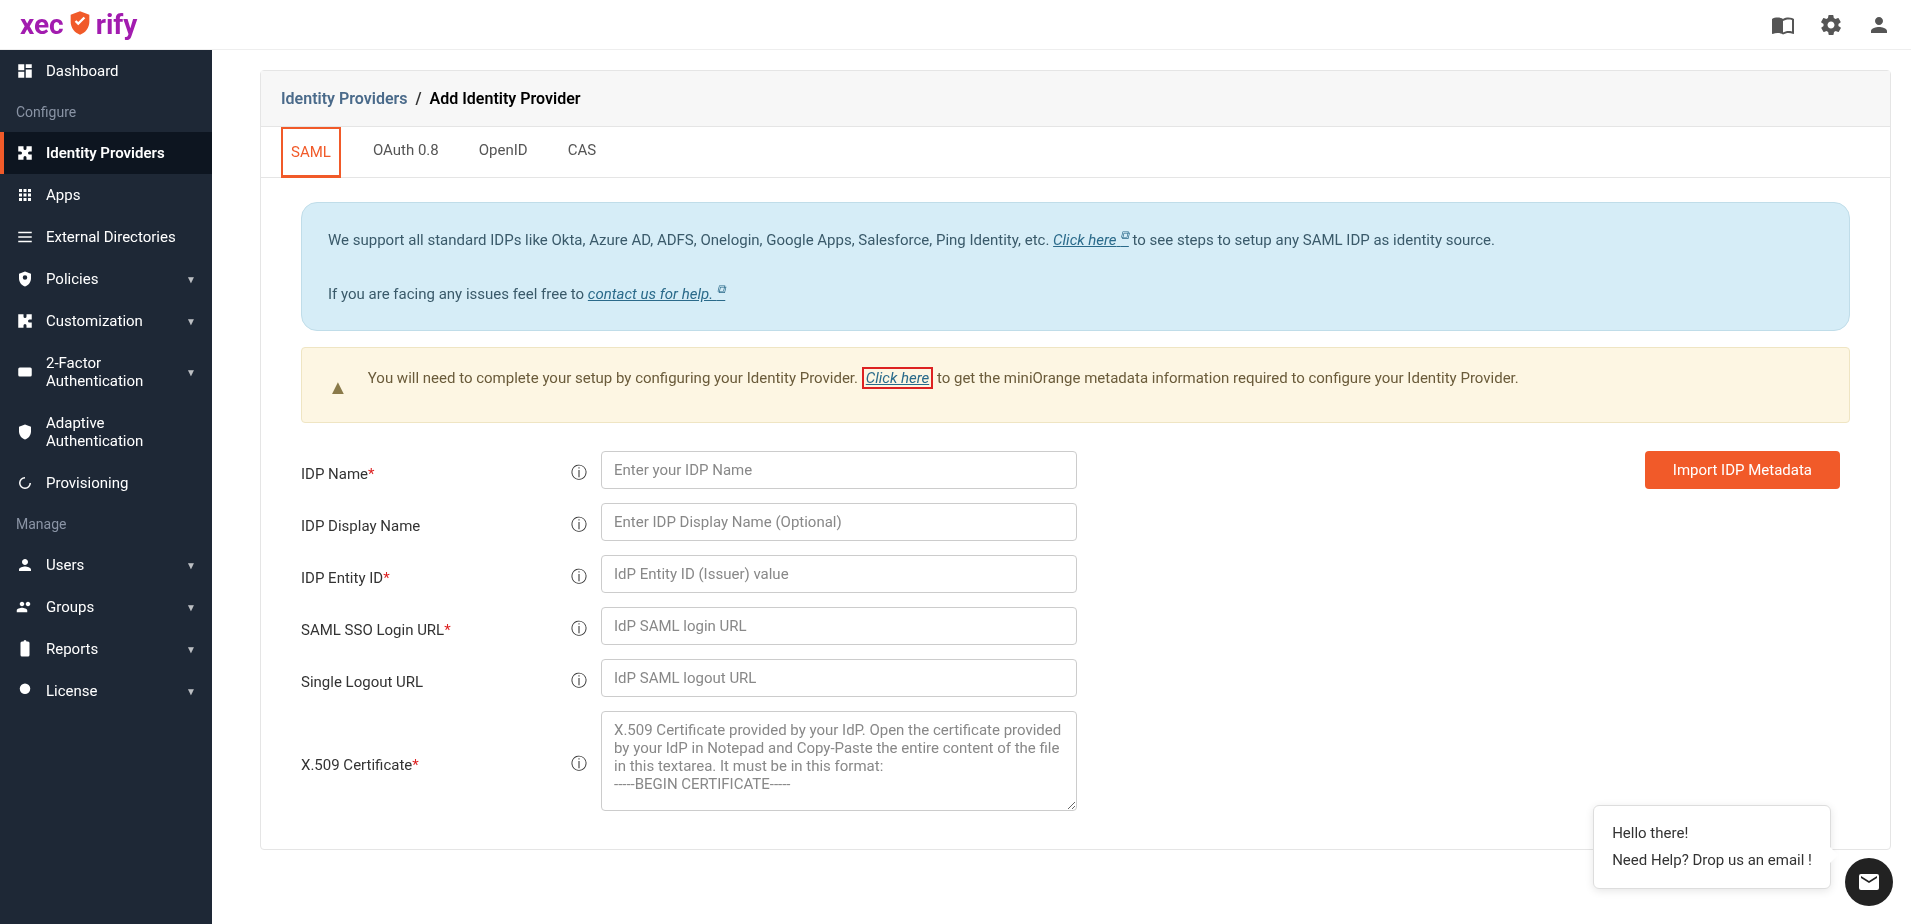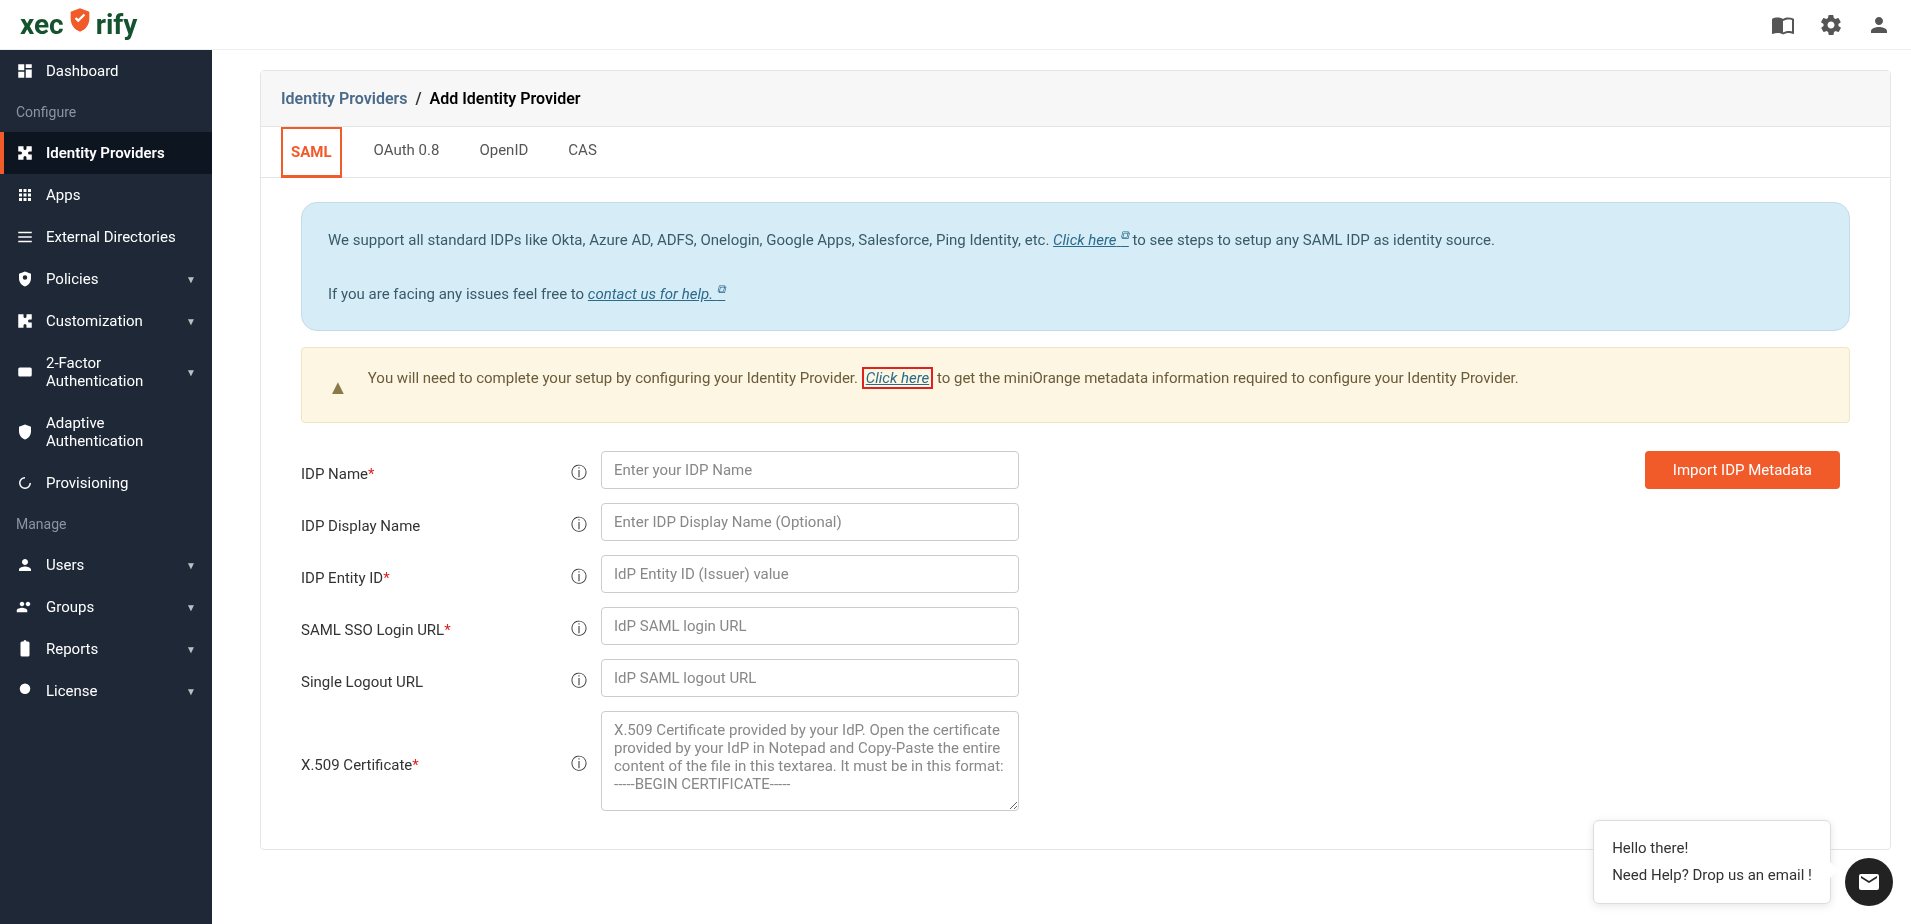--- a/index.html
+++ b/index.html
@@ -1,52 +1,52 @@
 <!DOCTYPE html>
 <html><head>
 <meta charset="utf-8">
 <style>
 *{box-sizing:border-box;margin:0;padding:0;font-family:-apple-system,BlinkMacSystemFont,"Segoe UI",Roboto,Arial,sans-serif}
 body{background:#fff;width:1911px;height:924px;overflow:hidden;position:relative}
 .topbar{height:50px;display:flex;align-items:center;justify-content:space-between;padding:0 20px;border-bottom:1px solid #eee}
-.logo{display:flex;font-size:28px;font-weight:700;color:#14532d}
+.logo{display:flex;align-items:center;font-size:28px;font-weight:700;color:#a21caf}
 .logo .shield{width:28px;height:28px;margin:0 2px;position:relative;top:-2px}
 .topicons{display:flex;gap:24px;color:#555}
 .topicons svg{width:24px;height:24px;cursor:pointer}
 .sidebar{position:absolute;left:0;top:50px;bottom:0;width:212px;background:#1e2836;color:#fff;overflow-y:auto}
 .nav-item{display:flex;align-items:center;padding:12px 16px;cursor:pointer;font-size:15px;gap:12px}
 .nav-item.active{background:#0d1520;border-left:4px solid #f15a29;font-weight:600;padding-left:12px}
 .nav-item .chev{margin-left:auto;font-size:10px;opacity:.7}
 .nav-section{padding:12px 16px;font-size:14px;color:#8a94a5}
 .nav-item svg{width:18px;height:18px;flex-shrink:0;fill:#fff}
 .main{position:absolute;left:240px;right:0;top:50px;bottom:0;overflow-y:auto;padding:20px}
 .card{background:#fff;border:1px solid #e5e5e5;border-radius:4px}
 .breadcrumb{padding:18px 20px;border-bottom:1px solid #e5e5e5;background:#f7f7f7;font-size:16px;font-weight:600}
 .breadcrumb a{color:#4a6a8a;text-decoration:none}
 .breadcrumb .sep{color:#333;margin:0 4px}
 .tabrow{display:flex;gap:24px;padding:0 20px;border-bottom:1px solid #e5e5e5}
 .tab{padding:14px 8px;cursor:pointer;color:#555;font-size:15px;border-bottom:3px solid transparent}
-.tab.active{color:#f15a29;border:2px solid #f15a29;border-bottom:3px solid #f15a29;margin-bottom:-1px;font-weight:700}
+.tab.active{color:#f15a29;border:2px solid #f15a29;border-bottom:3px solid #f15a29;margin-bottom:-1px;font-weight:400}
 .content{padding:24px 40px}
 .info-box{background:#d6edf7;border:1px solid #c0dde9;border-radius:16px;padding:22px 26px;color:#3a5a6a;font-size:15px;line-height:1.7;margin-bottom:16px}
 .info-box a{color:#2a6a8a;font-style:italic;text-decoration:underline}
 .warn-box{background:#fdf6e3;border:1px solid #efe5c3;border-radius:4px;padding:18px 26px;color:#6a5b3a;font-size:15px;line-height:1.7;display:flex;gap:20px;margin-bottom:28px}
 .warn-box .tri{font-size:20px;color:#8a7a4a;margin-top:4px}
 .warn-box a{color:#2a6a8a;font-style:italic;text-decoration:underline;border:2px solid #d22;padding:0 2px}
 .formrow{display:flex;align-items:center;margin-bottom:14px}
 .formrow label{width:270px;padding-top:8px;font-size:15px;color:#333}
 .formrow .req{color:#d22}
 .formrow .info-ic{width:30px;padding-top:8px;color:#333}
-.formrow input,.formrow textarea{width:418px;padding:9px 12px;border:1px solid #ccc;border-radius:4px;font-size:15px;color:#333}
+.formrow input,.formrow textarea{width:476px;padding:9px 12px;border:1px solid #ccc;border-radius:4px;font-size:15px;color:#333}
 .formrow textarea{height:100px;resize:vertical;font-family:inherit}
 .formrow input::placeholder,.formrow textarea::placeholder{color:#888}
 .import-btn{background:#f15a29;color:#fff;border:none;padding:10px 28px;border-radius:4px;font-size:15px;cursor:pointer;float:right;margin-right:10px}
 .form-head{display:flex;align-items:flex-start}
 .form-head .left{flex:1}
-.chat-pop{position:fixed;right:80px;bottom:20px;background:#fff;border:1px solid #ddd;border-radius:6px;padding:14px 18px;box-shadow:0 2px 8px rgba(0,0,0,.1);font-size:15px;line-height:1.8;color:#333}
+.chat-pop{position:fixed;right:80px;bottom:35px;background:#fff;border:1px solid #ddd;border-radius:6px;padding:14px 18px;box-shadow:0 2px 8px rgba(0,0,0,.1);font-size:15px;line-height:1.8;color:#333}
 .chat-pop .caret{position:absolute;right:-8px;top:50%;width:0;height:0;border-top:8px solid transparent;border-bottom:8px solid transparent;border-left:8px solid #fff}
 .chat-btn{position:fixed;right:18px;bottom:18px;width:48px;height:48px;border-radius:50%;background:#222;display:flex;align-items:center;justify-content:center;cursor:pointer}
 .chat-btn svg{width:24px;height:24px;fill:#fff}
 .ext{font-size:12px;vertical-align:super}
 </style>
 </head>
 <body>
 
 <div class="topbar">
   <div class="logo">

